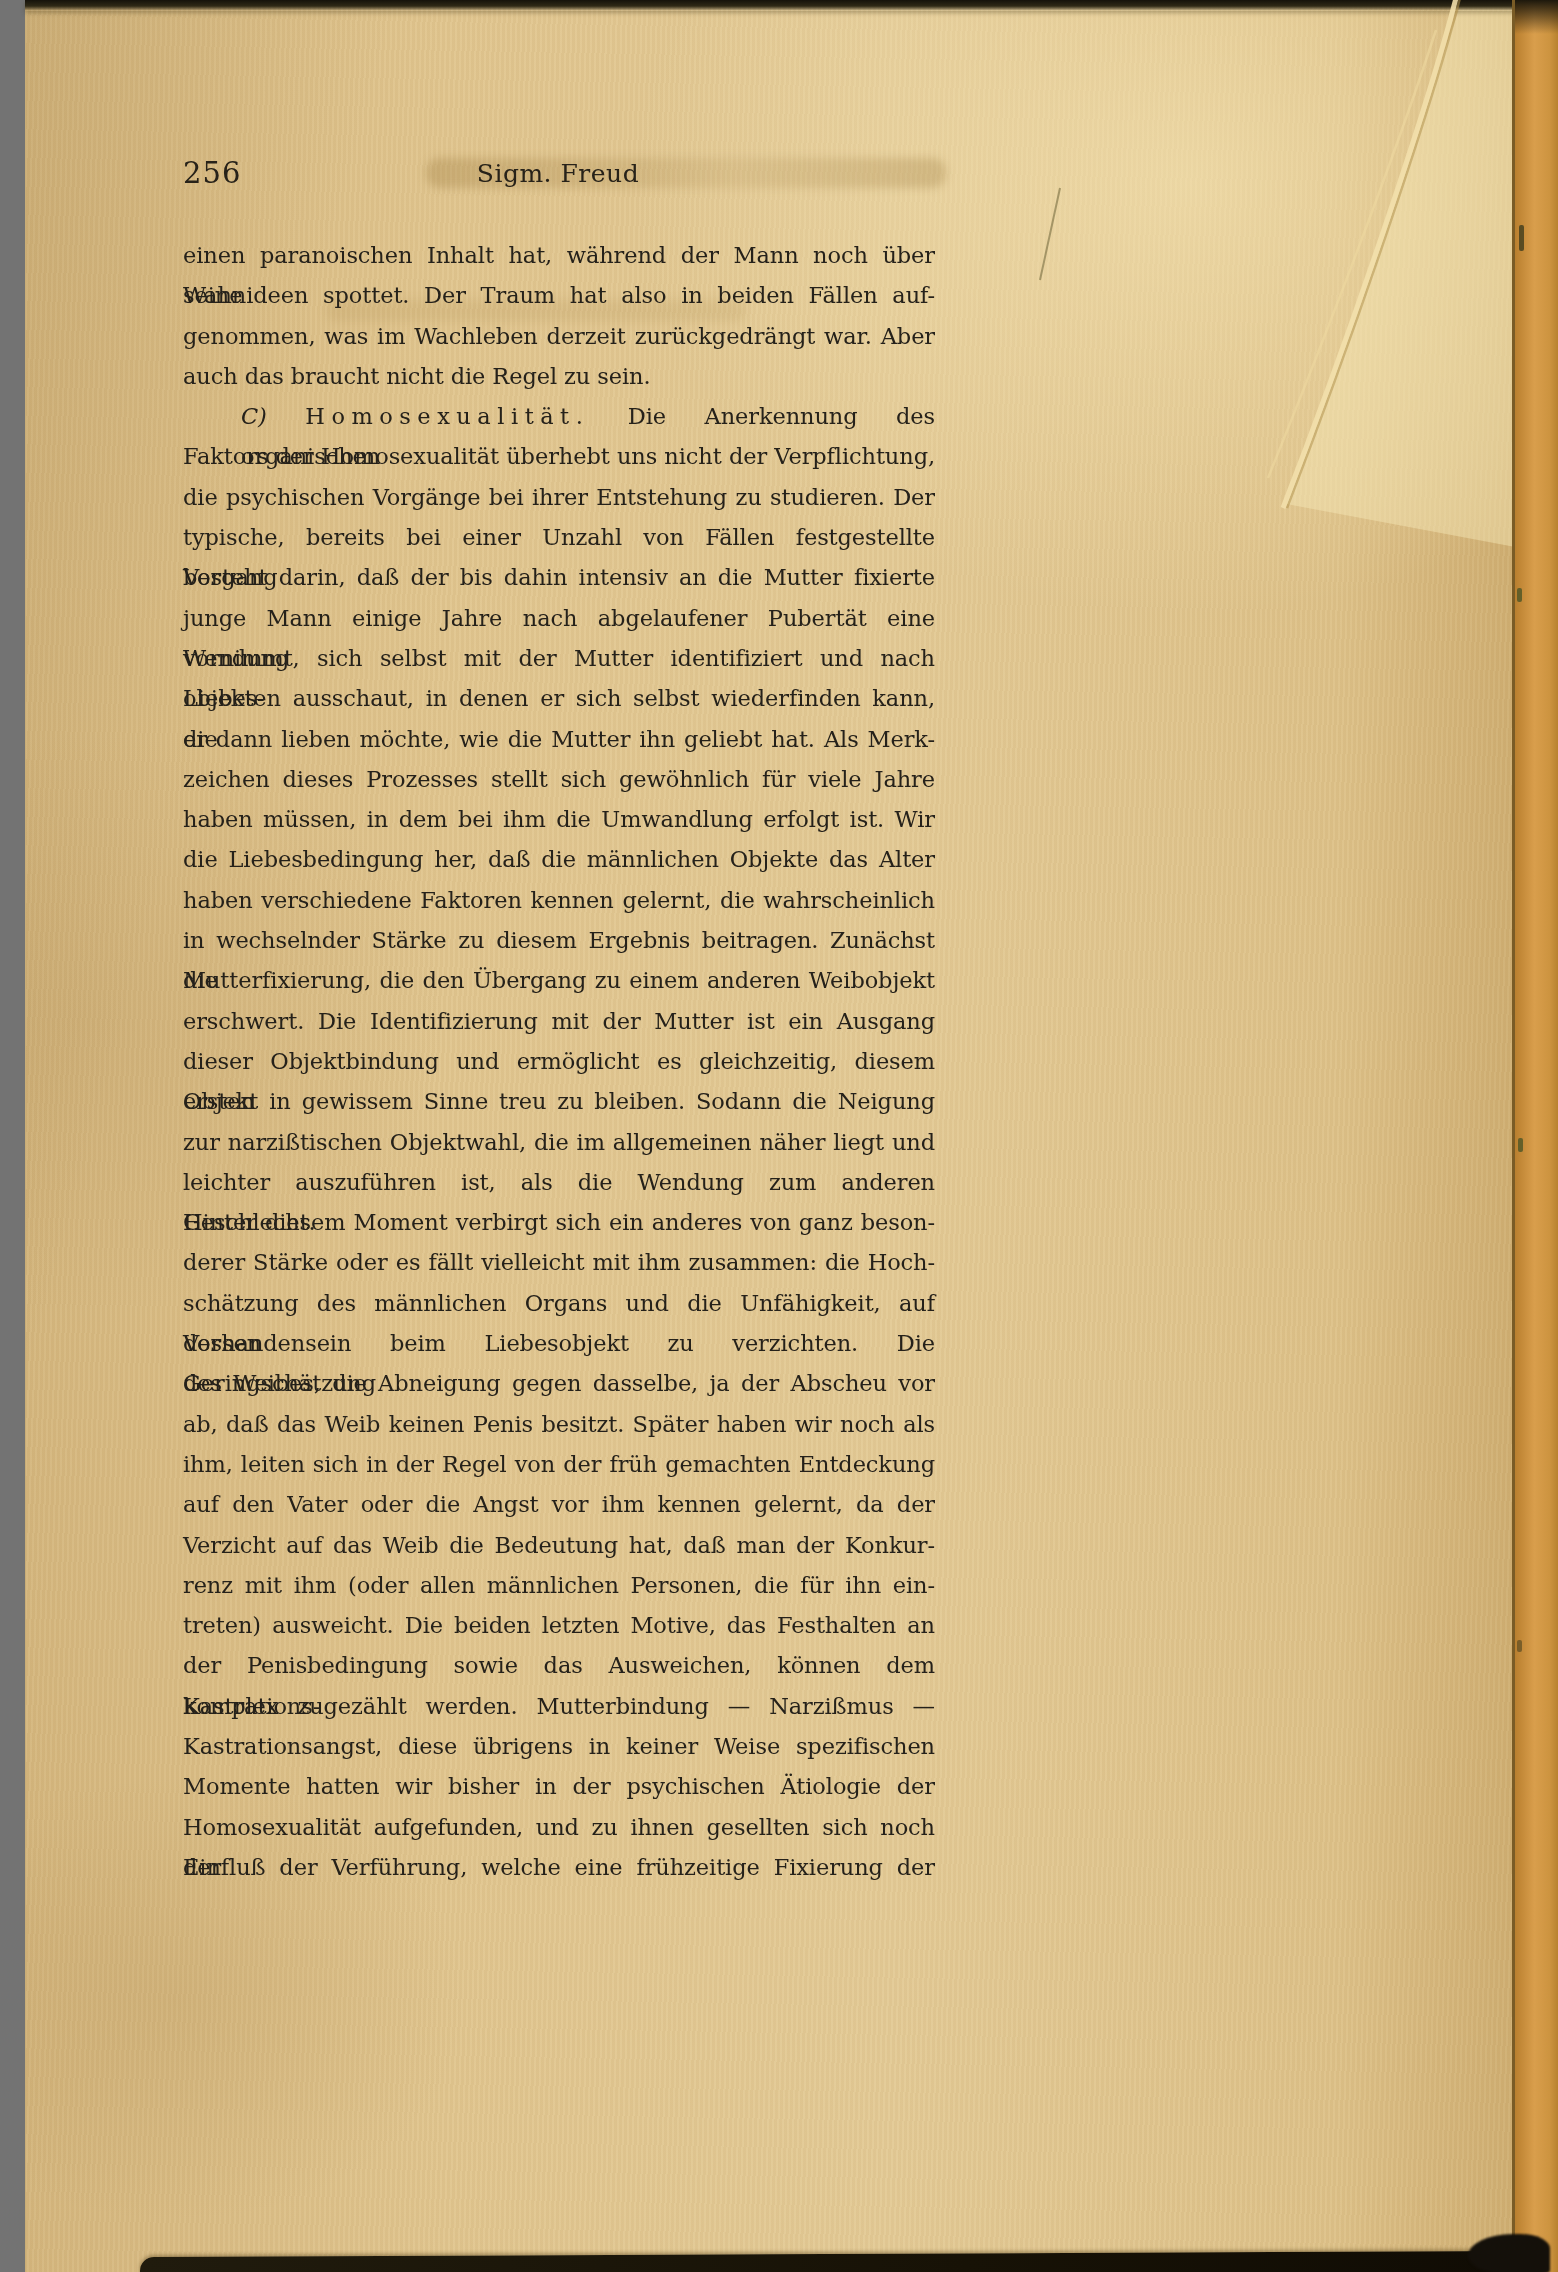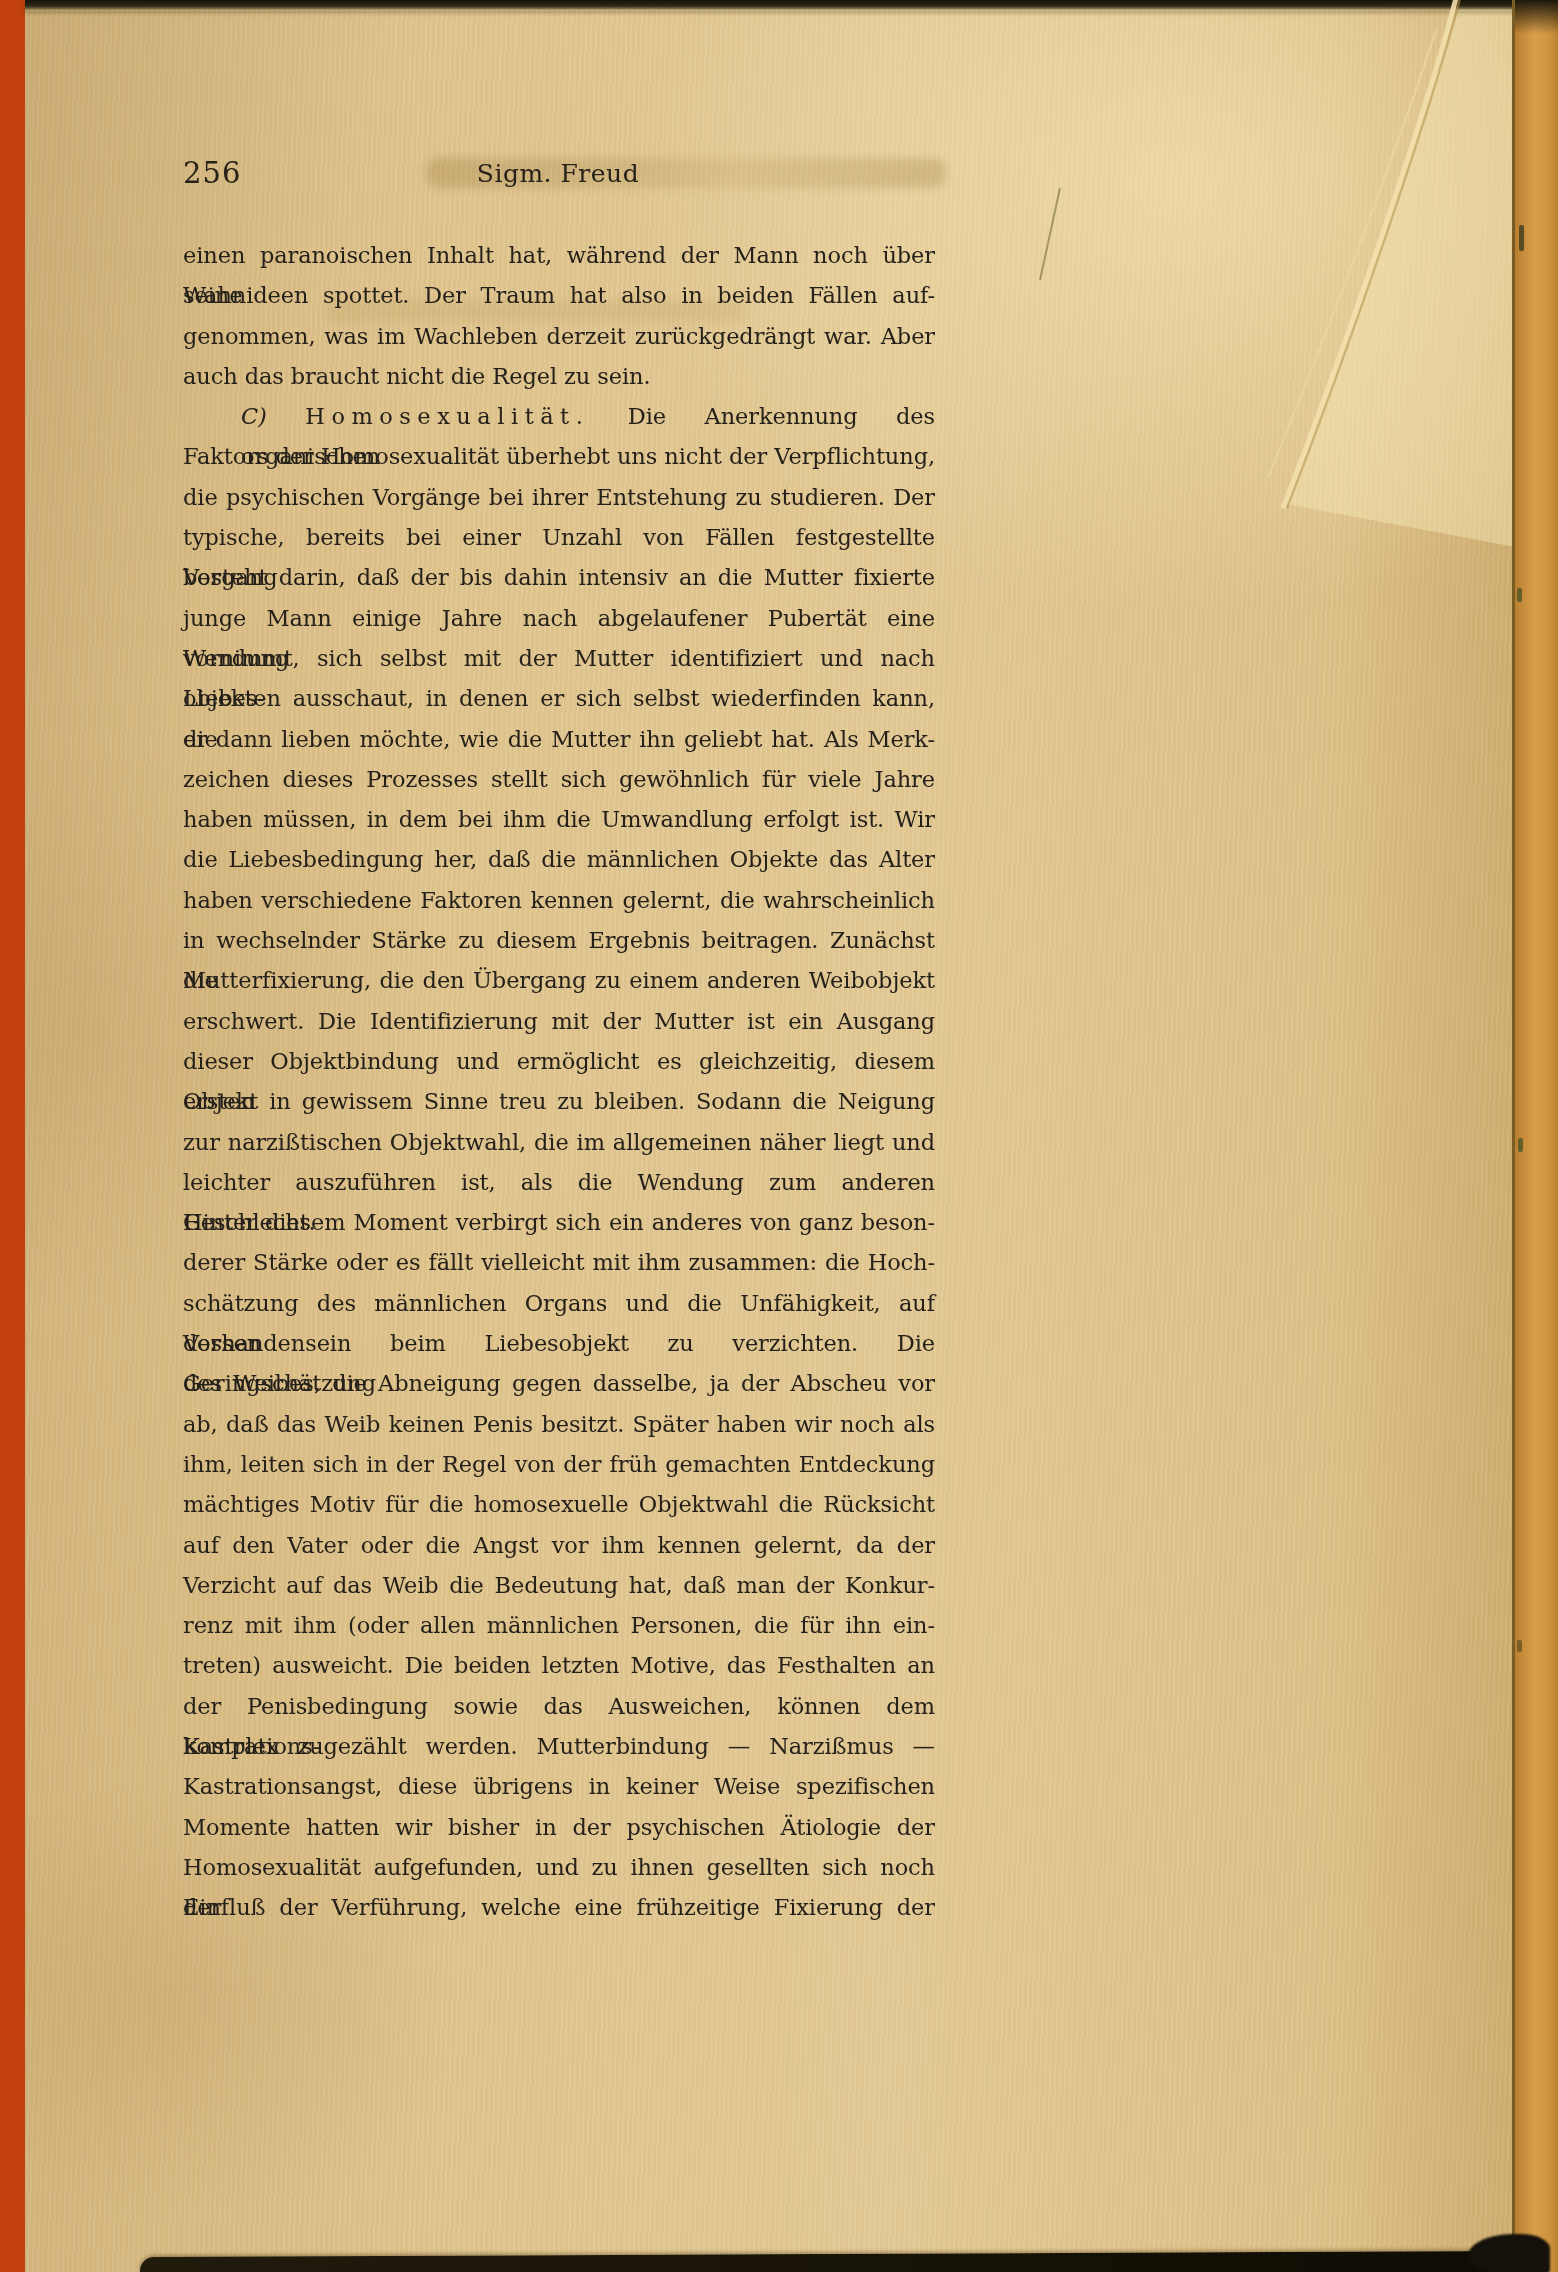--- a/index.html
+++ b/index.html
@@ -1,18 +1,18 @@
 <!DOCTYPE html>
 <html><head>
 <meta charset="utf-8">
 <style>
   html,body{margin:0;padding:0;background:#9a9a9a;}
   .canvas{
     position:relative;width:1558px;height:2272px;margin:0 auto;
-    background:#c2410c;overflow:hidden;
+    background:#737373;overflow:hidden;
     font-family:"DejaVu Serif","Liberation Serif",serif;
   }
   
   .page{
     position:absolute;left:25px;top:0;width:1490px;height:2272px;
     background:
       radial-gradient(900px 700px at 78% 8%, rgba(248,232,184,0.55), rgba(248,232,184,0) 62%),
       radial-gradient(420px 320px at 10% 88%, rgba(150,110,50,0.12), rgba(150,110,50,0) 70%),
       radial-gradient(520px 420px at 4% 45%, rgba(140,100,45,0.10), rgba(140,100,45,0) 70%),
       linear-gradient(105deg, rgba(120,90,40,0.10), rgba(120,90,40,0) 18%),
@@ -153,21 +153,20 @@
       <div class="line">Objekt in gewissem Sinne treu zu bleiben. Sodann die Neigung</div>
       <div class="line">zur narzißtischen Objektwahl, die im allgemeinen näher liegt und</div>
       <div class="line">leichter auszuführen ist, als die Wendung zum anderen Geschlecht.</div>
       <div class="line">Hinter diesem Moment verbirgt sich ein anderes von ganz beson-</div>
       <div class="line">derer Stärke oder es fällt vielleicht mit ihm zusammen: die Hoch-</div>
       <div class="line">schätzung des männlichen Organs und die Unfähigkeit, auf dessen</div>
       <div class="line">Vorhandensein beim Liebesobjekt zu verzichten. Die Geringschätzung</div>
       <div class="line">des Weibes, die Abneigung gegen dasselbe, ja der Abscheu vor</div>
       <div class="line">ab, daß das Weib keinen Penis besitzt. Später haben wir noch als</div>
       <div class="line">ihm, leiten sich in der Regel von der früh gemachten Entdeckung</div>
-      <div class="line">mächtiges Motiv für die homosexuelle Objektwahl die Rücksicht</div>
       <div class="line">auf den Vater oder die Angst vor ihm kennen gelernt, da der</div>
       <div class="line">Verzicht auf das Weib die Bedeutung hat, daß man der Konkur-</div>
       <div class="line">renz mit ihm (oder allen männlichen Personen, die für ihn ein-</div>
       <div class="line">treten) ausweicht. Die beiden letzten Motive, das Festhalten an</div>
       <div class="line">der Penisbedingung sowie das Ausweichen, können dem Kastrations-</div>
       <div class="line">komplex zugezählt werden. Mutterbindung — Narzißmus —</div>
       <div class="line">Kastrationsangst, diese übrigens in keiner Weise spezifischen</div>
       <div class="line">Momente hatten wir bisher in der psychischen Ätiologie der</div>
       <div class="line">Homosexualität aufgefunden, und zu ihnen gesellten sich noch der</div>
       <div class="line">Einfluß der Verführung, welche eine frühzeitige Fixierung der</div>

